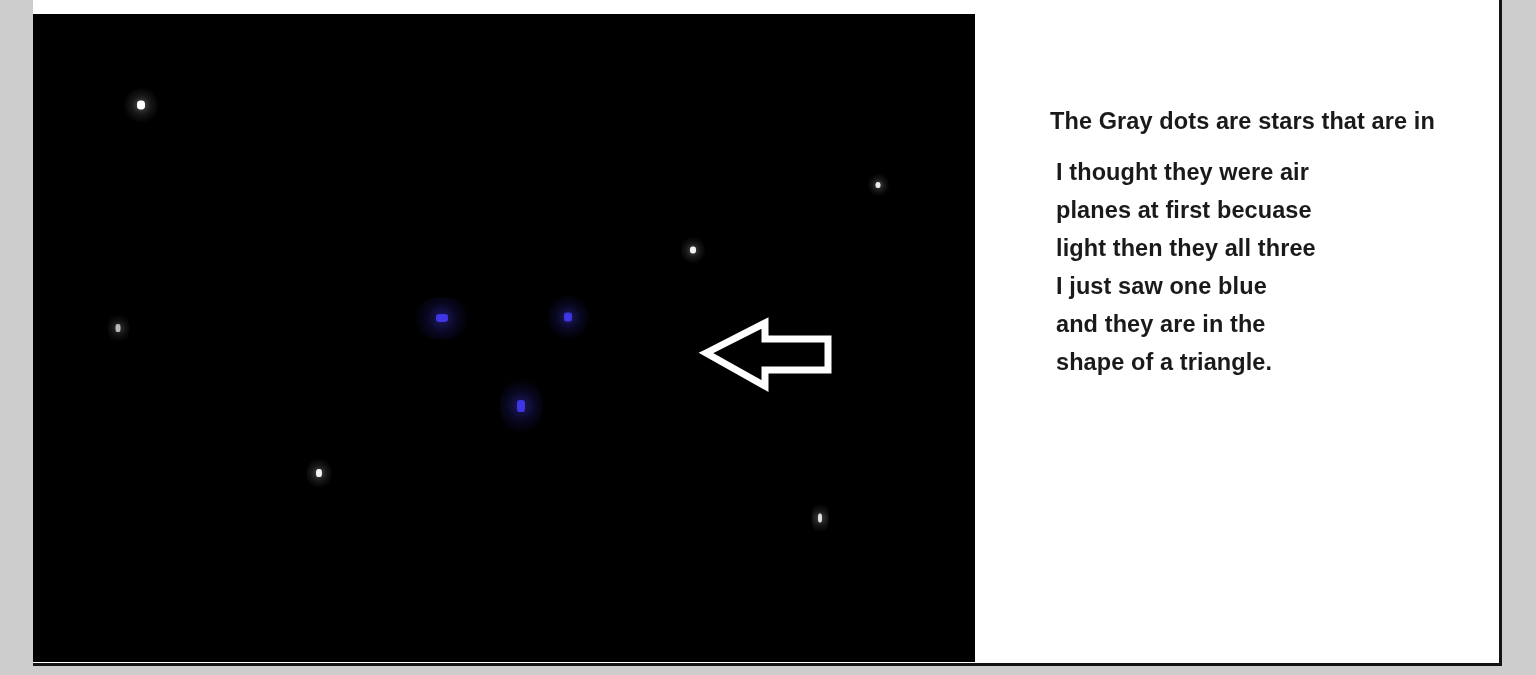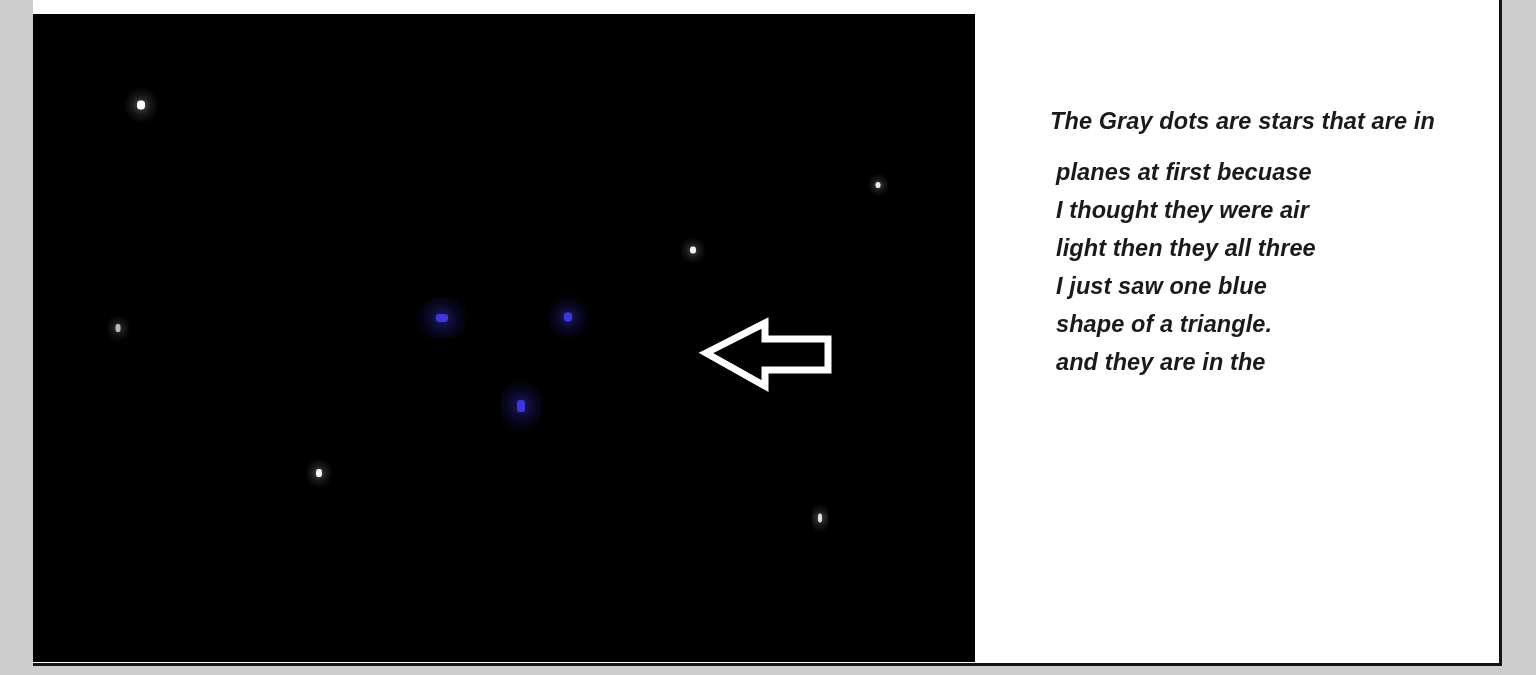--- a/index.html
+++ b/index.html
@@ -118,21 +118,20 @@
   }
 
   .caption-text {
     position: absolute;
     left: 75px;
     top: 102px;
     width: 480px;
     color: #1a1a1a;
     font-family: "Liberation Sans", sans-serif;
     font-weight: bold;
-    font-style: italic;
     font-size: 23.5px;
     line-height: 38px;
     letter-spacing: 0.1px;
   }
   .para { margin: 0; }
   .para.second {
     margin-top: 13px;
     padding-left: 6px;
   }
   .para .line { display: block; white-space: nowrap; }
@@ -167,24 +166,24 @@
     </div>
 
     <div class="panel-seam"></div>
 
     <div class="caption-panel">
       <div class="caption-text">
         <p class="para first" id="para-1">
             <span class="line">The Gray dots are stars that are in</span>
           </p>
         <p class="para second" id="para-2">
+            <span class="line">I thought they were air</span>
             <span class="line">planes at first becuase</span>
-            <span class="line">I thought they were air</span>
             <span class="line">light then they all three</span>
             <span class="line">I just saw one blue</span>
+            <span class="line">and they are in the</span>
             <span class="line">shape of a triangle.</span>
-            <span class="line">and they are in the</span>
           </p>
       </div>
     </div>
 
   </div>
 </div>
 
 </body></html>

